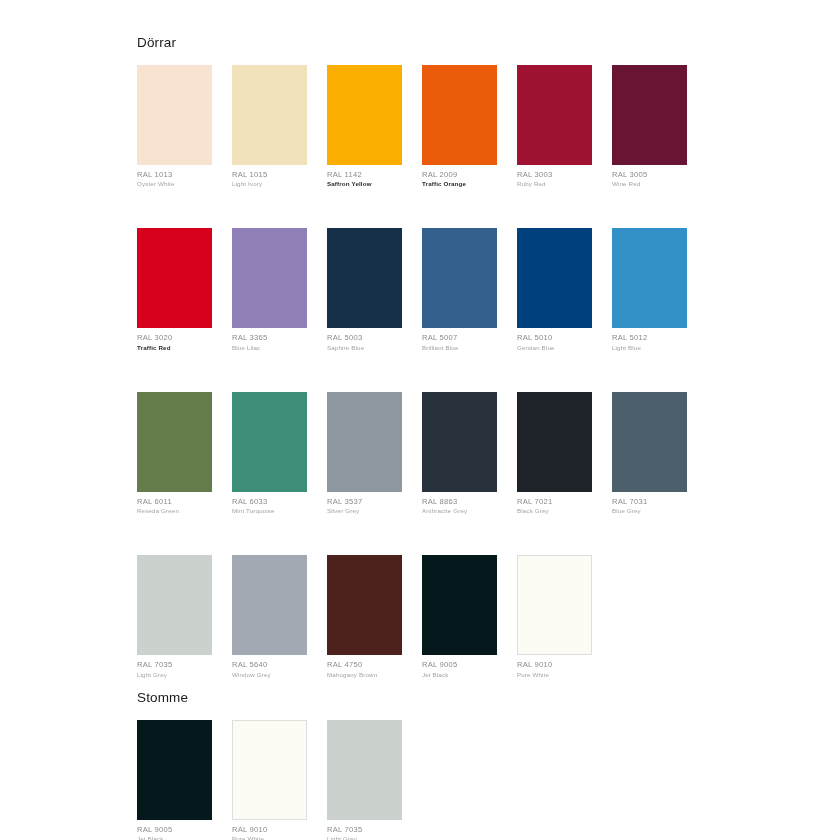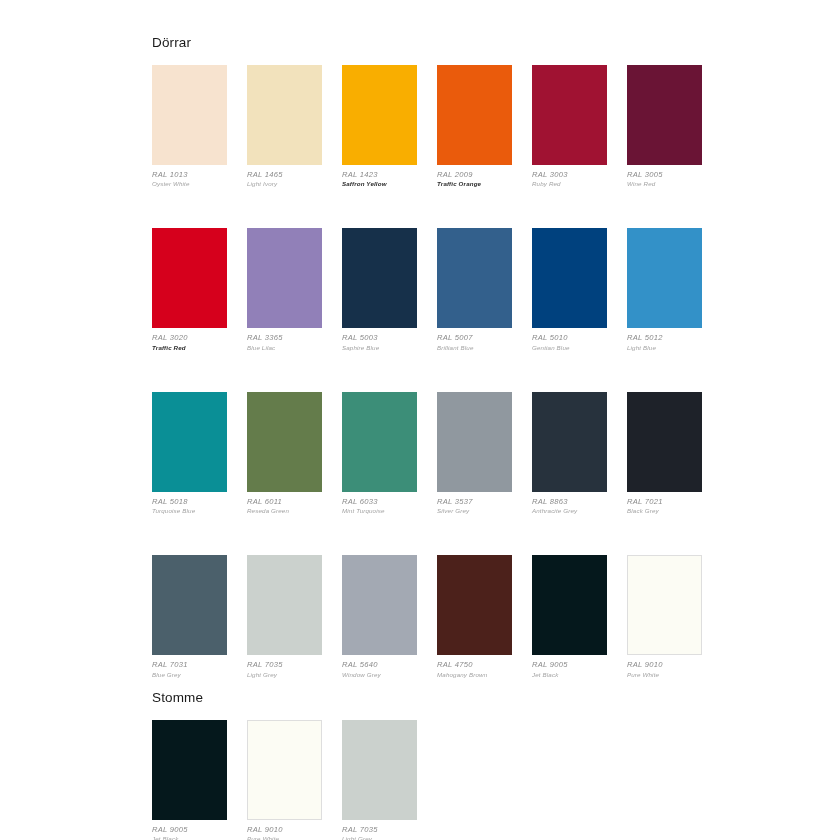--- a/index.html
+++ b/index.html
@@ -18,21 +18,21 @@
 
   .page {
     position: relative;
     width: 840px;
     height: 840px;
     background: #ffffff;
   }
 
   .section {
     position: absolute;
-    left: 152px;
+    left: 137px;
   }
 
   #section-doors { top: 36px; }
   #section-frames { top: 650px; margin-top: 41px; }
 
   .section-title {
     font-size: 13.5px;
     font-weight: 400;
     color: #1a1a1a;
     letter-spacing: 0.15px;
@@ -42,21 +42,20 @@
 
   .swatch-grid {
     display: grid;
     grid-template-columns: repeat(6, 75px);
     column-gap: 20px;
     row-gap: 40px;
   }
 
   .swatch-cell {
     width: 75px;
-    font-style: italic;
   }
 
   .swatch-chip {
     width: 75px;
     height: 100px;
     box-sizing: border-box;
     display: block;
   }
 
   .swatch-chip.bordered {
@@ -94,26 +93,26 @@
   <section class="section" id="section-doors">
     <h2 class="section-title">Dörrar</h2>
     <div class="swatch-grid">
         <div class="swatch-cell">
           <div class="swatch-chip" style="background-color: rgb(247, 227, 207);"></div>
           <div class="swatch-code">RAL 1013</div>
           <div class="swatch-name">Oyster White</div>
         </div>
         <div class="swatch-cell">
           <div class="swatch-chip" style="background-color: rgb(242, 226, 188);"></div>
-          <div class="swatch-code">RAL 1465</div>
+          <div class="swatch-code">RAL 1015</div>
           <div class="swatch-name">Light Ivory</div>
         </div>
         <div class="swatch-cell">
           <div class="swatch-chip" style="background-color: rgb(249, 174, 0);"></div>
-          <div class="swatch-code">RAL 1423</div>
+          <div class="swatch-code">RAL 1142</div>
           <div class="swatch-name emphasis">Saffron Yellow</div>
         </div>
         <div class="swatch-cell">
           <div class="swatch-chip" style="background-color: rgb(234, 91, 12);"></div>
           <div class="swatch-code">RAL 2009</div>
           <div class="swatch-name emphasis">Traffic Orange</div>
         </div>
         <div class="swatch-cell">
           <div class="swatch-chip" style="background-color: rgb(160, 18, 50);"></div>
           <div class="swatch-code">RAL 3003</div>
@@ -148,25 +147,20 @@
           <div class="swatch-chip" style="background-color: rgb(0, 65, 126);"></div>
           <div class="swatch-code">RAL 5010</div>
           <div class="swatch-name">Gentian Blue</div>
         </div>
         <div class="swatch-cell">
           <div class="swatch-chip" style="background-color: rgb(51, 145, 200);"></div>
           <div class="swatch-code">RAL 5012</div>
           <div class="swatch-name">Light Blue</div>
         </div>
         <div class="swatch-cell">
-          <div class="swatch-chip" style="background-color: rgb(10, 143, 150);"></div>
-          <div class="swatch-code">RAL 5018</div>
-          <div class="swatch-name">Turquoise Blue</div>
-        </div>
-        <div class="swatch-cell">
           <div class="swatch-chip" style="background-color: rgb(100, 124, 75);"></div>
           <div class="swatch-code">RAL 6011</div>
           <div class="swatch-name">Reseda Green</div>
         </div>
         <div class="swatch-cell">
           <div class="swatch-chip" style="background-color: rgb(60, 142, 120);"></div>
           <div class="swatch-code">RAL 6033</div>
           <div class="swatch-name">Mint Turquoise</div>
         </div>
         <div class="swatch-cell">

